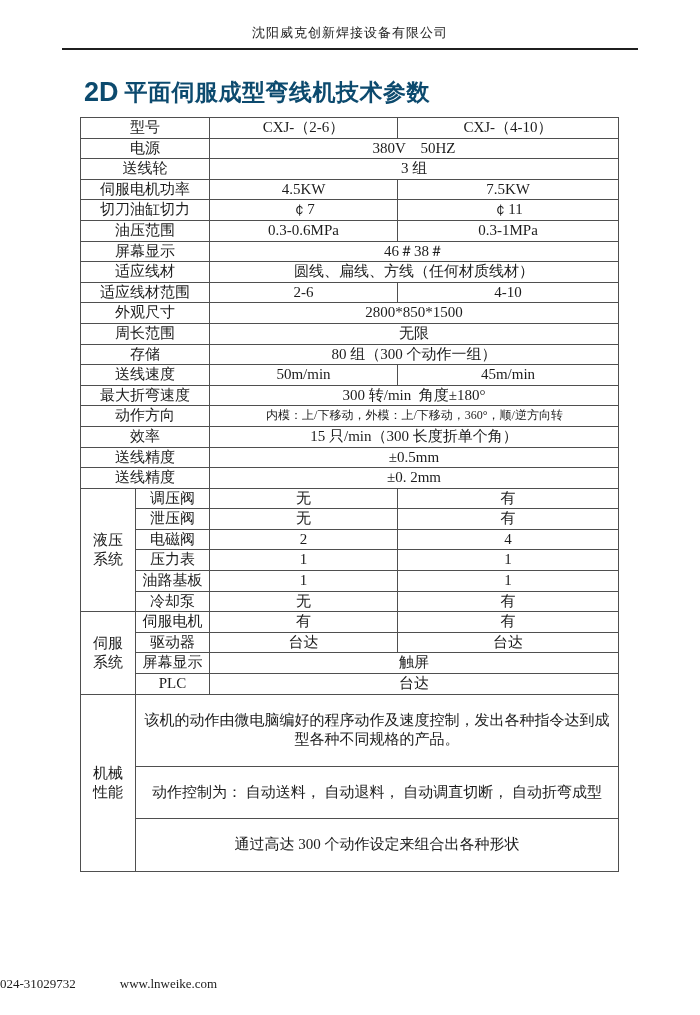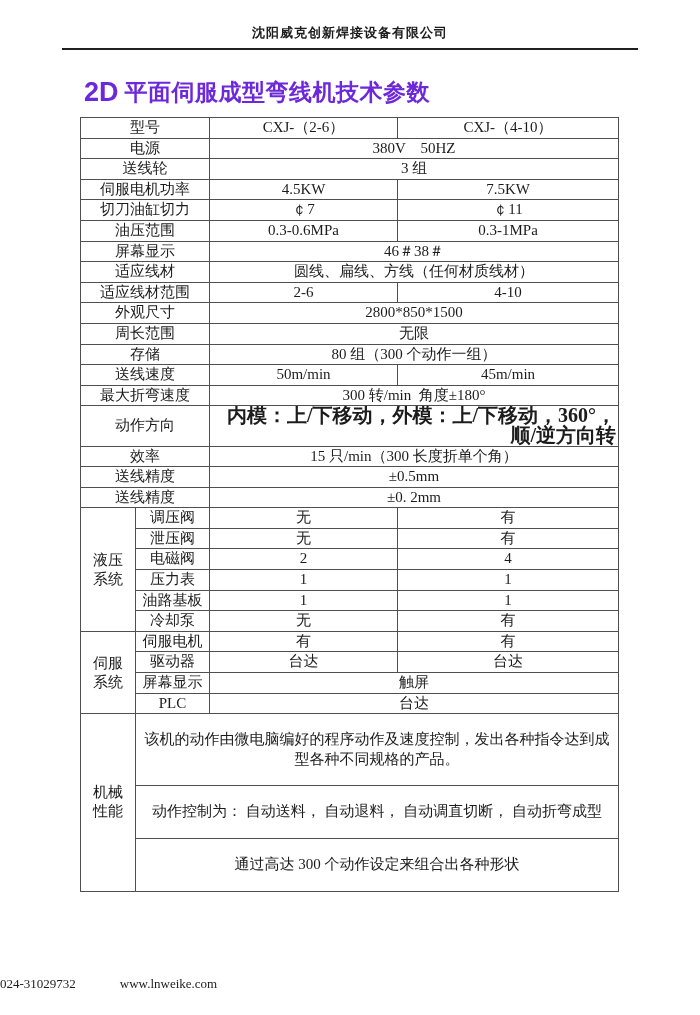--- a/index.html
+++ b/index.html
@@ -5,58 +5,58 @@
   html,body{margin:0;padding:0;}
   body{
     width:700px;height:1015px;background:#ffffff;position:relative;
     font-family:"Liberation Serif","DejaVu Serif",serif;color:#1c1c1c;
     -webkit-font-smoothing:antialiased;
   }
   .header{
     margin:24px 62px 0 62px;text-align:center;
     border-bottom:2px solid #1f1f1f;padding-bottom:6px;
   }
-  .company{font-size:13px;letter-spacing:1px;font-weight:bold;}
+  .company{font-size:13px;letter-spacing:1px;}
   .title{
     margin:24px 0 0 84px;line-height:30px;
   }
   .t-prefix{
     font-family:"Liberation Sans","DejaVu Sans",sans-serif;
     font-weight:bold;font-size:27px;vertical-align:-1px;margin-right:6px;
   }
   .t-text{font-weight:bold;font-size:23px;letter-spacing:0.5px;}
   table.spec{
     border-collapse:collapse;table-layout:fixed;
     width:538px;margin:9px 0 0 80px;
   }
   table.spec td{
     border:1px solid #4f4f4f;
     height:19.5px;line-height:19.6px;
     padding:0 2px;text-align:center;
     font-size:15px;white-space:pre-wrap;overflow:hidden;
   }
   table.spec td.group{padding:0 11px;line-height:19px;border-radius:22px;}
-  table.spec td.left{text-align:right;padding-left:3px;font-size:20px;font-weight:bold;}
+  table.spec td.left{text-align:center;padding-left:3px;font-size:12px;}
   table.spec td.wide{padding:16px 3px;}
   .footer{
     position:absolute;top:976px;left:0;width:100%;
     text-align:left;font-size:13px;
   }
   .footer .phone{margin-right:44px;}
 </style>
 </head>
 <body>
 
 <div class="page">
 
   <div class="header">
     <div class="company">沈阳威克创新焊接设备有限公司</div>
   </div>
 
-  <h1 class="title" style="color: #6d28d9;"><span class="t-prefix">2D</span><span class="t-text">平面伺服成型弯线机技术参数</span></h1>
+  <h1 class="title" style="color: #0c4a6e;"><span class="t-prefix">2D</span><span class="t-text">平面伺服成型弯线机技术参数</span></h1>
 
   <table class="spec">
     <colgroup>
       <col style="width:55px">
       <col style="width:74px">
       <col style="width:188px">
       <col style="width:221px">
     </colgroup>
     <tbody>
         <tr>

